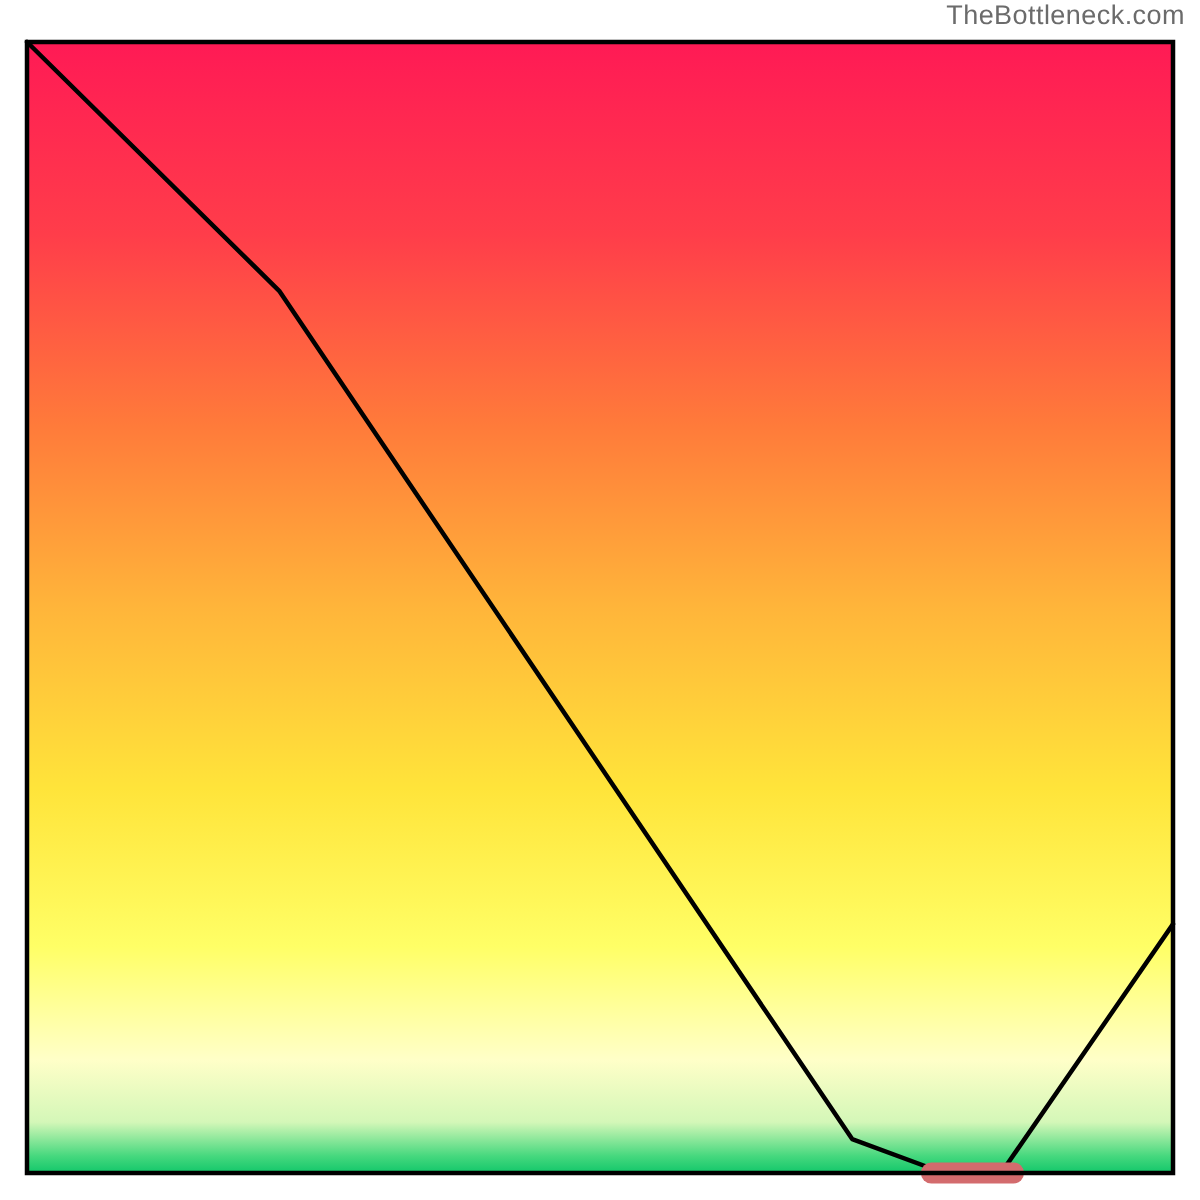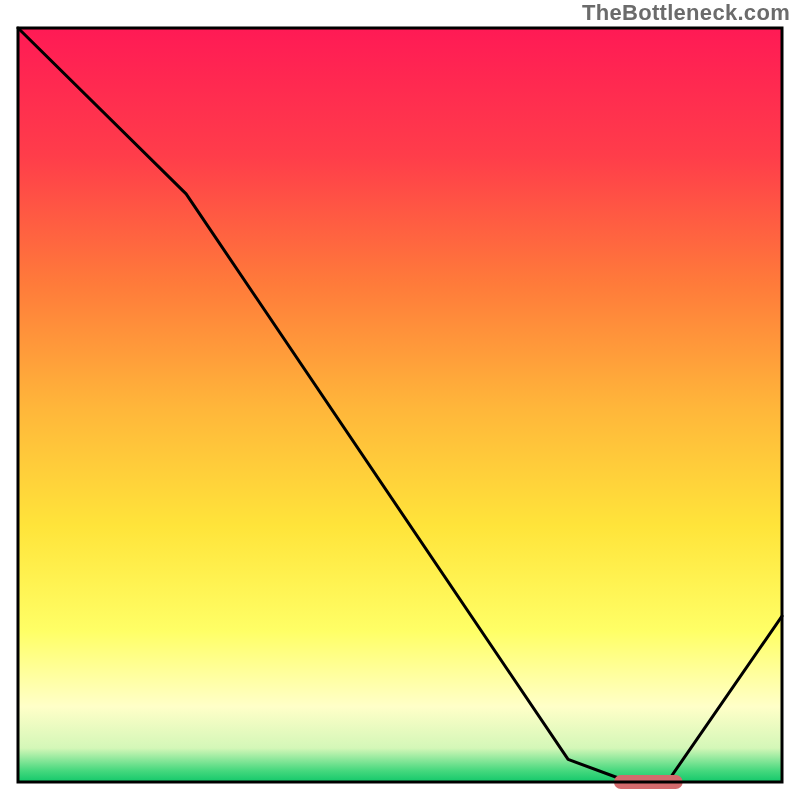--- a/index.html
+++ b/index.html
@@ -14,22 +14,22 @@
   .container {
     position: relative;
     width: 800px;
     height: 800px;
   }
   .watermark {
     position: absolute;
     top: 0px;
     right: 10px;
     color: #6b6b6b;
-    font-size: 22px;
-    font-weight: 700;
+    font-size: 18px;
+    font-weight: 400;
     letter-spacing: 0.3px;
     z-index: 20;
   }
   .plot {
     position: absolute;
     left: 0;
     top: 0;
     width: 800px;
     height: 800px;
   }

